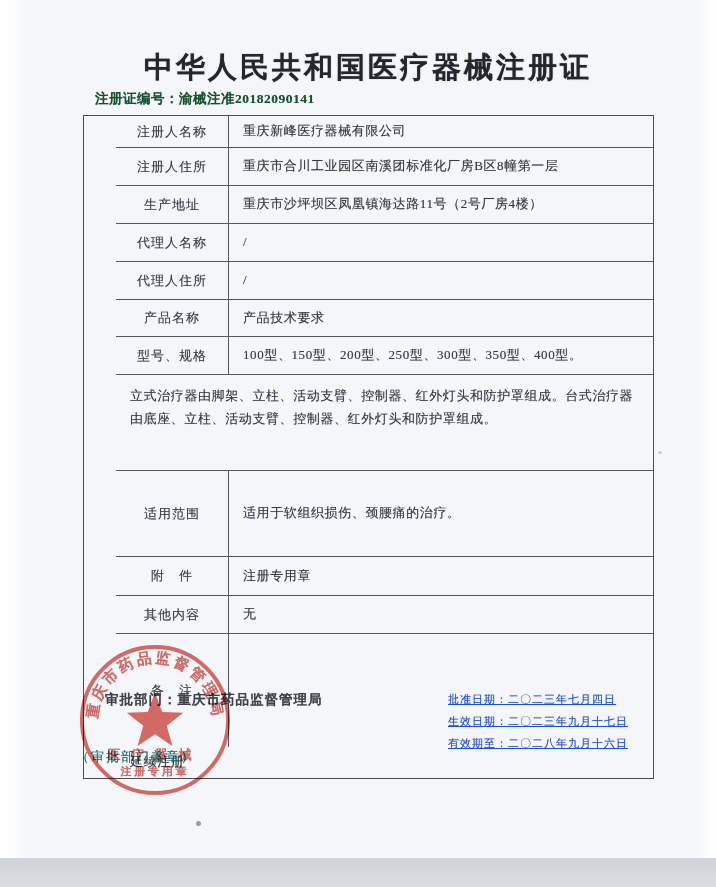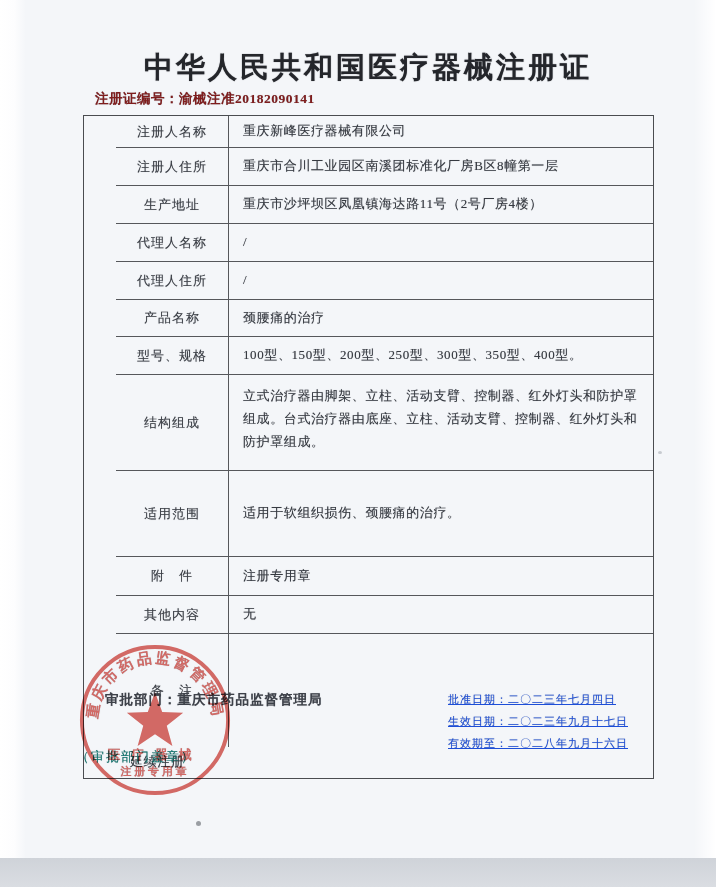--- a/index.html
+++ b/index.html
@@ -21,21 +21,21 @@
   .artifact-dot2{position:absolute;left:648px;top:451px;width:4px;height:3px;border-radius:50%;
     background:#9aa0a8;opacity:.5;}
 
   .paper{position:absolute;left:10px;top:0;width:716px;height:795px;
     text-shadow:0 0 0.7px rgba(55,58,66,0.45);border-radius:23px;}
 
   .doc-title{position:absolute;left:0;top:48px;width:716px;text-align:center;
     font-size:29px;font-weight:bold;letter-spacing:3px;color:#24262b;
     text-shadow:0 0 1px rgba(30,32,38,0.6);}
   .cert-line{position:absolute;left:85px;top:90px;font-size:13.5px;font-weight:600;
-    letter-spacing:0.5px;color:#7f1d1d;}
+    letter-spacing:0.5px;color:#14532d;}
 
   
   .reg-table{position:absolute;left:73px;top:115px;width:571px;
     border:1.5px solid #4a4c50;box-sizing:border-box;padding-left:32px;}
   .t-row{display:flex;box-sizing:border-box;border-bottom:1px solid #55575b;}
   .t-row:last-child{border-bottom:none;flex-direction:column;}
   .t-label{width:113px;flex:0 0 113px;box-sizing:border-box;border-right:1px solid #55575b;
     display:flex;align-items:center;justify-content:center;text-align:center;
     font-size:13px;letter-spacing:1px;color:#3b3f46;}
   .t-value{flex:1;display:flex;align-items:center;box-sizing:border-box;
@@ -88,28 +88,27 @@
     <div class="t-row h38">
       <div class="t-label">代理人名称</div>
       <div class="t-value">/</div>
     </div>
     <div class="t-row h38">
       <div class="t-label">代理人住所</div>
       <div class="t-value">/</div>
     </div>
     <div class="t-row h37">
       <div class="t-label">产品名称</div>
-      <div class="t-value">颈腰痛的治疗</div>
+      <div class="t-value">产品技术要求</div>
     </div>
     <div class="t-row h38">
       <div class="t-label">型号、规格</div>
       <div class="t-value">100型、150型、200型、250型、300型、350型、400型。</div>
     </div>
     <div class="t-row h96">
-      <div class="t-label">结构组成</div>
       <div class="t-value v-top">立式治疗器由脚架、立柱、活动支臂、控制器、红外灯头和防护罩组成。台式治疗器由底座、立柱、活动支臂、控制器、红外灯头和防护罩组成。</div>
     </div>
     <div class="t-row h86">
       <div class="t-label">适用范围</div>
       <div class="t-value">适用于软组织损伤、颈腰痛的治疗。</div>
     </div>
     <div class="t-row h39">
       <div class="t-label">附　件</div>
       <div class="t-value">注册专用章</div>
     </div>

